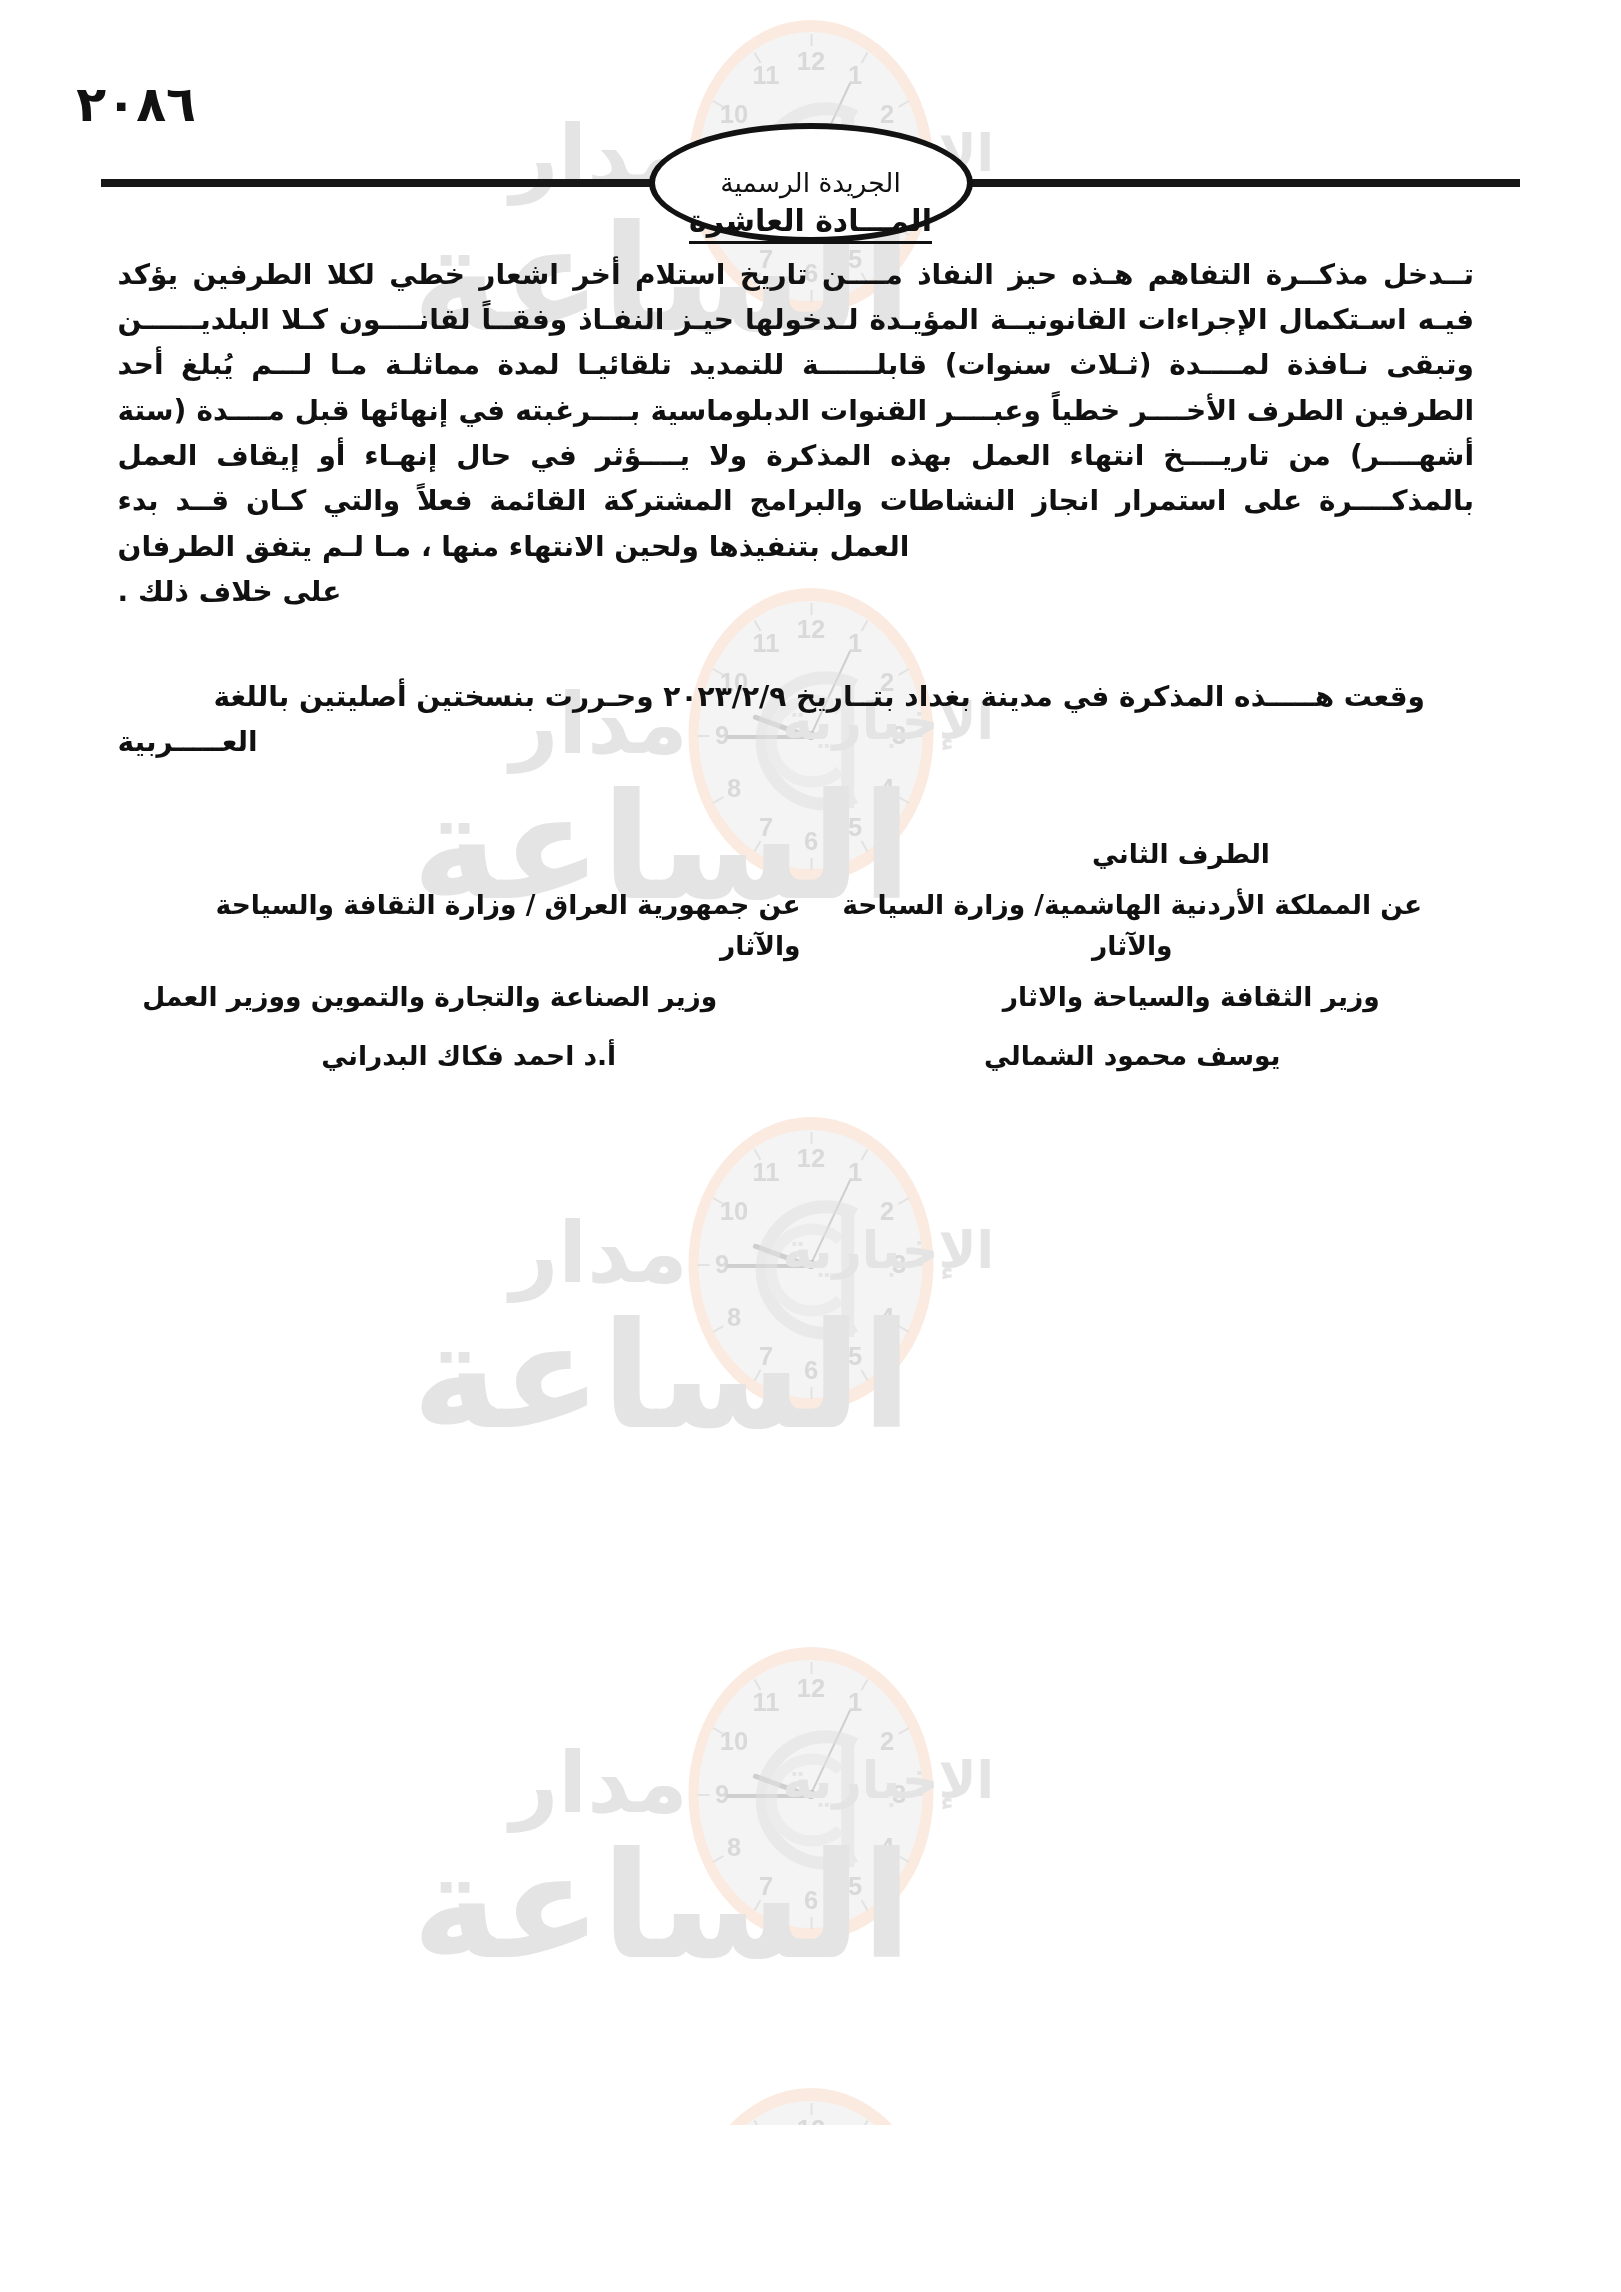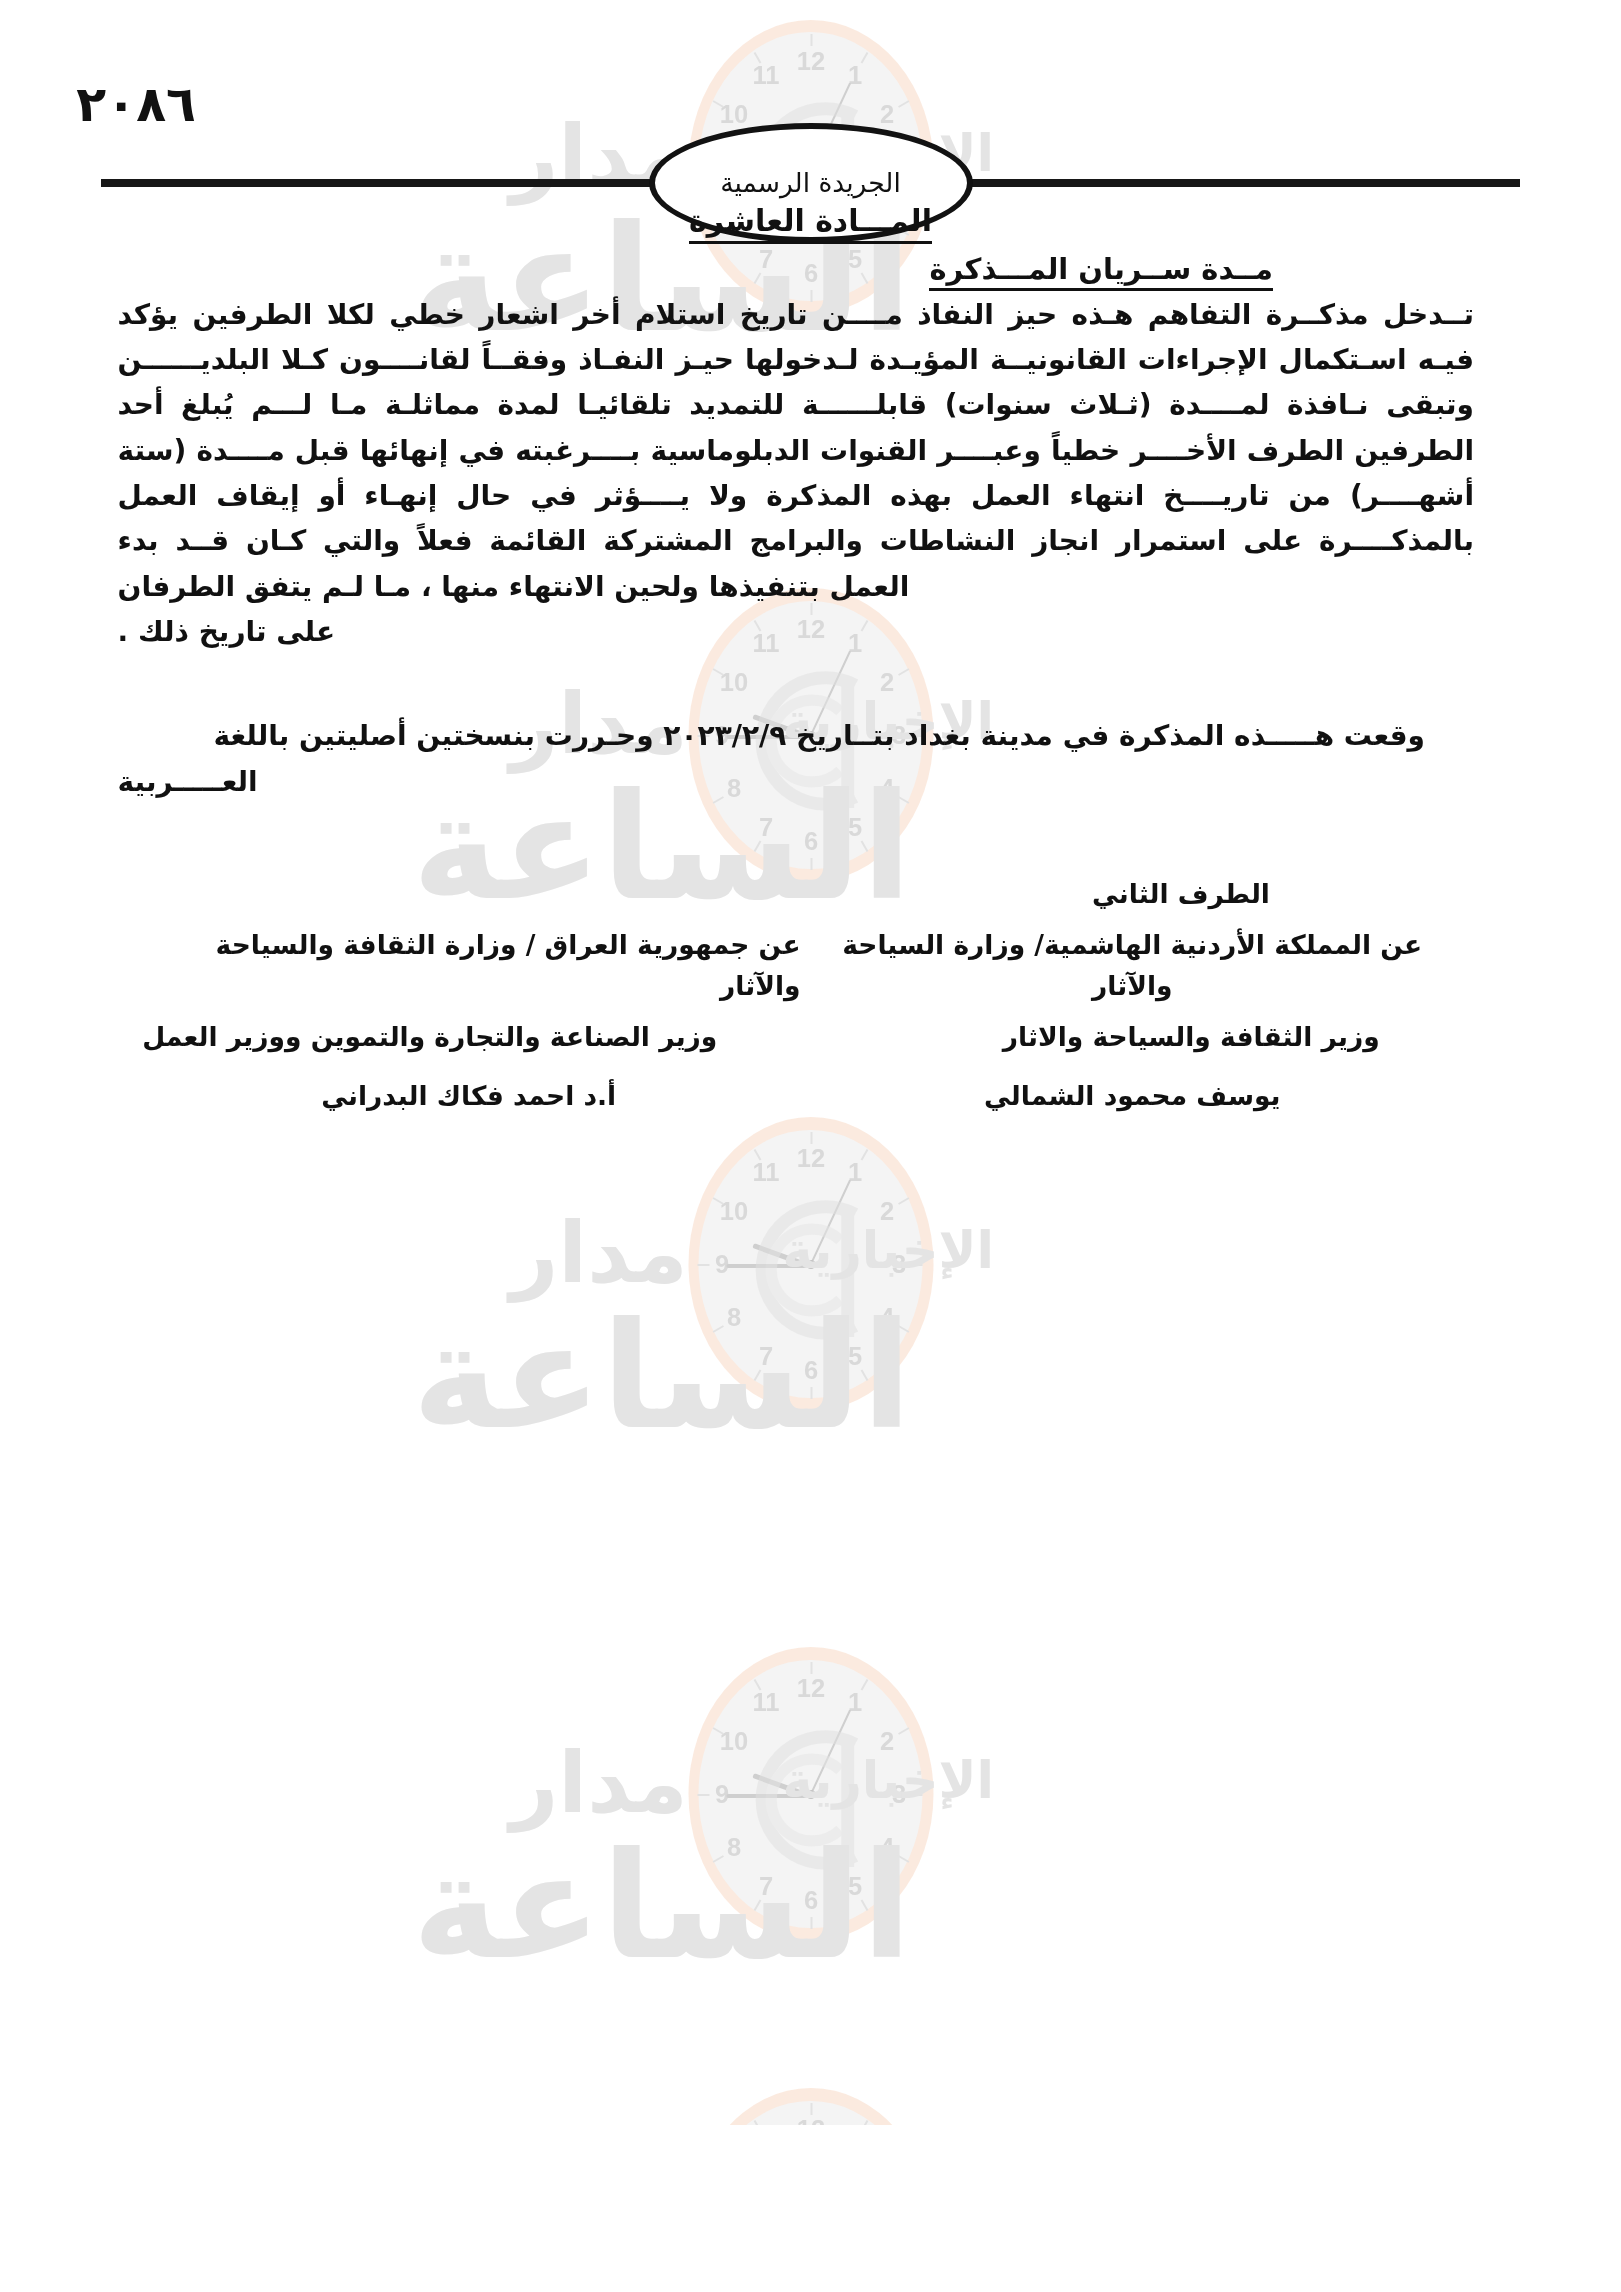--- a/index.html
+++ b/index.html
@@ -464,27 +464,24 @@
       </div>
     </div>
   </div>
 
   <div class="content">
 
     <div class="article-heading">
       <span>المـــادة العاشرة</span>
     </div>
 
-    <div class="subtitle">
-      <span>مــدة ســريان المـــذكرة</span>
-    </div>
 
     <p class="body-par">
       <span>تــدخل مذكــرة التفاهم هـذه حيز النفاذ مــــن تاريخ استلام أخر اشعار خطي لكلا الطرفين يؤكد فيـه اسـتكمال الإجراءات القانونيــة المؤيـدة لـدخولها حيـز النفـاذ وفقــاً لقانــــون كـلا البلديــــــن وتبقى نـافذة لمــــدة (ثـلاث سنوات) قابلــــــة للتمديد تلقائيـا لمدة مماثلـة مـا لـــم يُبلغ أحد الطرفين الطرف الأخــــر خطياً وعبــــر القنوات الدبلوماسية بــــرغبته في إنهائها قبل مــــدة (ستة أشهــــر) من تاريــــخ انتهاء العمل بهذه المذكرة ولا يــــؤثر في حال إنهـاء أو إيقاف العمل بالمذكــــرة على استمرار انجاز النشاطات والبرامج المشتركة القائمة فعلاً والتي كـان قــد بدء العمل بتنفيذها ولحين الانتهاء منها ، مـا لـم يتفق الطرفان</span>
-      <span class="lastline">على تاريخ ذلك .</span>
+      <span class="lastline">على خلاف ذلك .</span>
     </p>
 
     <p class="date-par">
       <span>وقعت هـــــذه المذكرة في مدينة بغداد بتــاريخ ٢٠٢٣/٢/٩ وحـررت بنسختين أصليتين باللغة</span>
       <span class="tail">العـــــربية</span>
     </p>
   </div>
 
   <div class="signatures">
 

